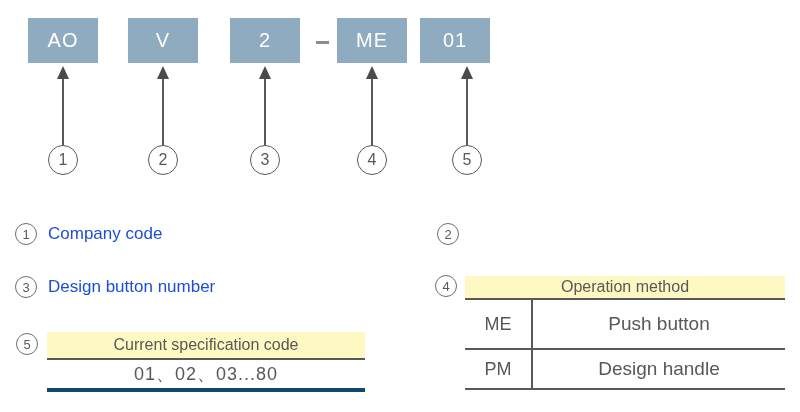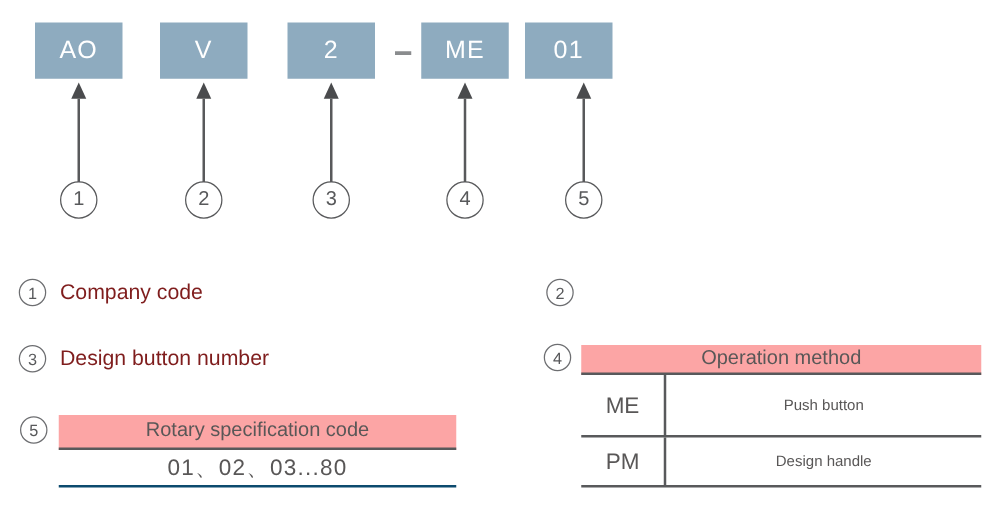--- a/index.html
+++ b/index.html
@@ -33,41 +33,41 @@
   }
   
   .legend-item{position:absolute;display:flex;align-items:center;gap:11px;}
   .legend-circle{
     width:22px;height:22px;border-radius:50%;border:1.5px solid #6d6e71;
     box-sizing:border-box;background:#ffffff;flex:0 0 auto;
     display:flex;align-items:center;justify-content:center;
     font-size:13px;color:#58595B;
   }
   .legend-circle.abs{position:absolute;}
-  .legend-label{font-size:17px;color:#7f1d1d;white-space:nowrap;text-align:center;}
+  .legend-label{font-size:17px;color:#1d4ed8;white-space:nowrap;text-align:center;}
   
   .mini-table{position:absolute;}
   .mt-header{
-    background:#fca5a5;border-bottom:2px solid #58595B;
+    background:#fef9c3;border-bottom:2px solid #58595B;
     display:flex;align-items:center;justify-content:center;
     font-size:16px;color:#595757;
   }
   .mt-row{display:flex;border-bottom:2px solid #58595B;}
   .mt-code{
     flex:0 0 68px;border-right:2px solid #58595B;box-sizing:border-box;
     display:flex;align-items:center;justify-content:center;
     font-size:18px;color:#595757;
   }
   .mt-desc{
     flex:1;display:flex;align-items:center;justify-content:center;
-    font-size:12px;color:#595757;
+    font-size:19px;color:#595757;
   }
   .mt-value{
     display:flex;align-items:center;justify-content:center;
-    border-bottom:2px solid #0c4a6e;
+    border-bottom:4px solid #0c4a6e;
     font-size:18px;letter-spacing:1px;color:#595757;
   }
 </style>
 </head>
 <body>
 
 <div id="canvas">
 
   <div class="code-box" style="left:28px">AO</div>
   <div class="code-box" style="left:128px">V</div>
@@ -116,17 +116,17 @@
       <div class="mt-desc">Push button</div>
     </div>
     <div class="mt-row" style="height:38px">
       <div class="mt-code">PM</div>
       <div class="mt-desc">Design handle</div>
     </div>
   </div>
 
   <div class="legend-circle abs" style="left:16px;top:333px">5</div>
   <div class="mini-table" style="left:47px;top:332px;width:318px">
-    <div class="mt-header" style="height:26px">Rotary specification code</div>
+    <div class="mt-header" style="height:26px">Current specification code</div>
     <div class="mt-value" style="height:28px">01、02、03...80</div>
   </div>
 
 </div>
 
 </body></html>

